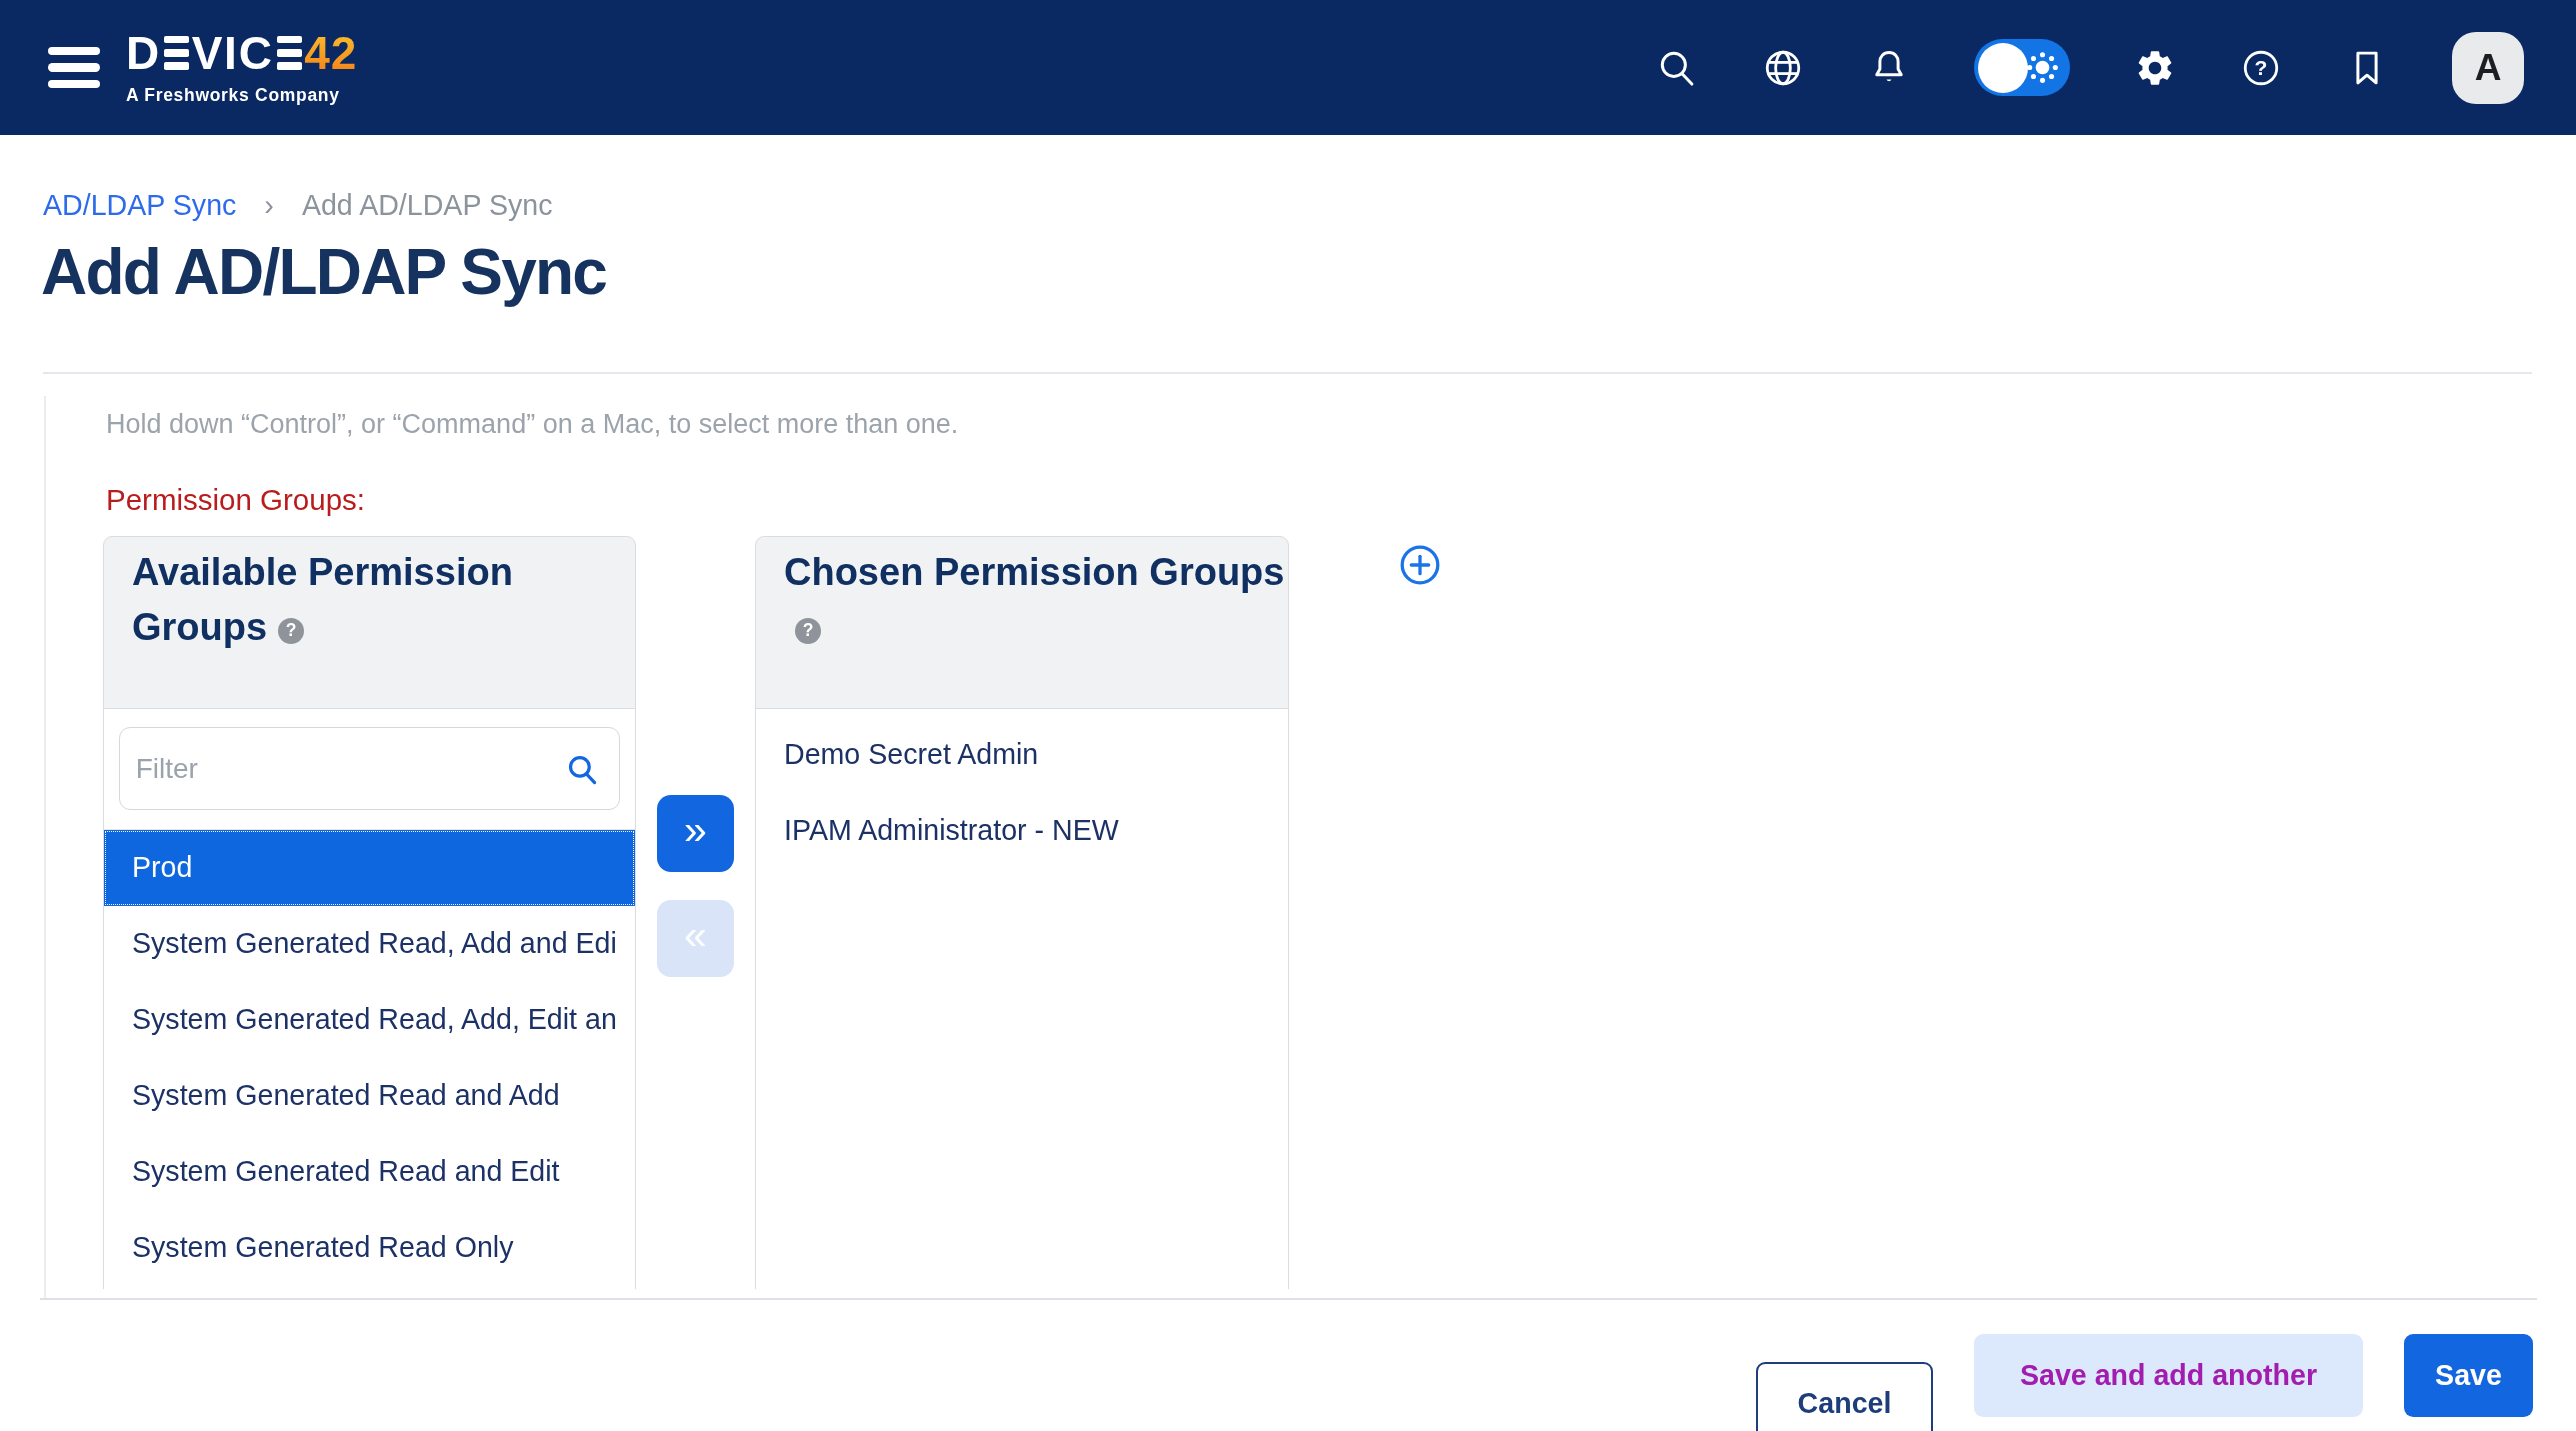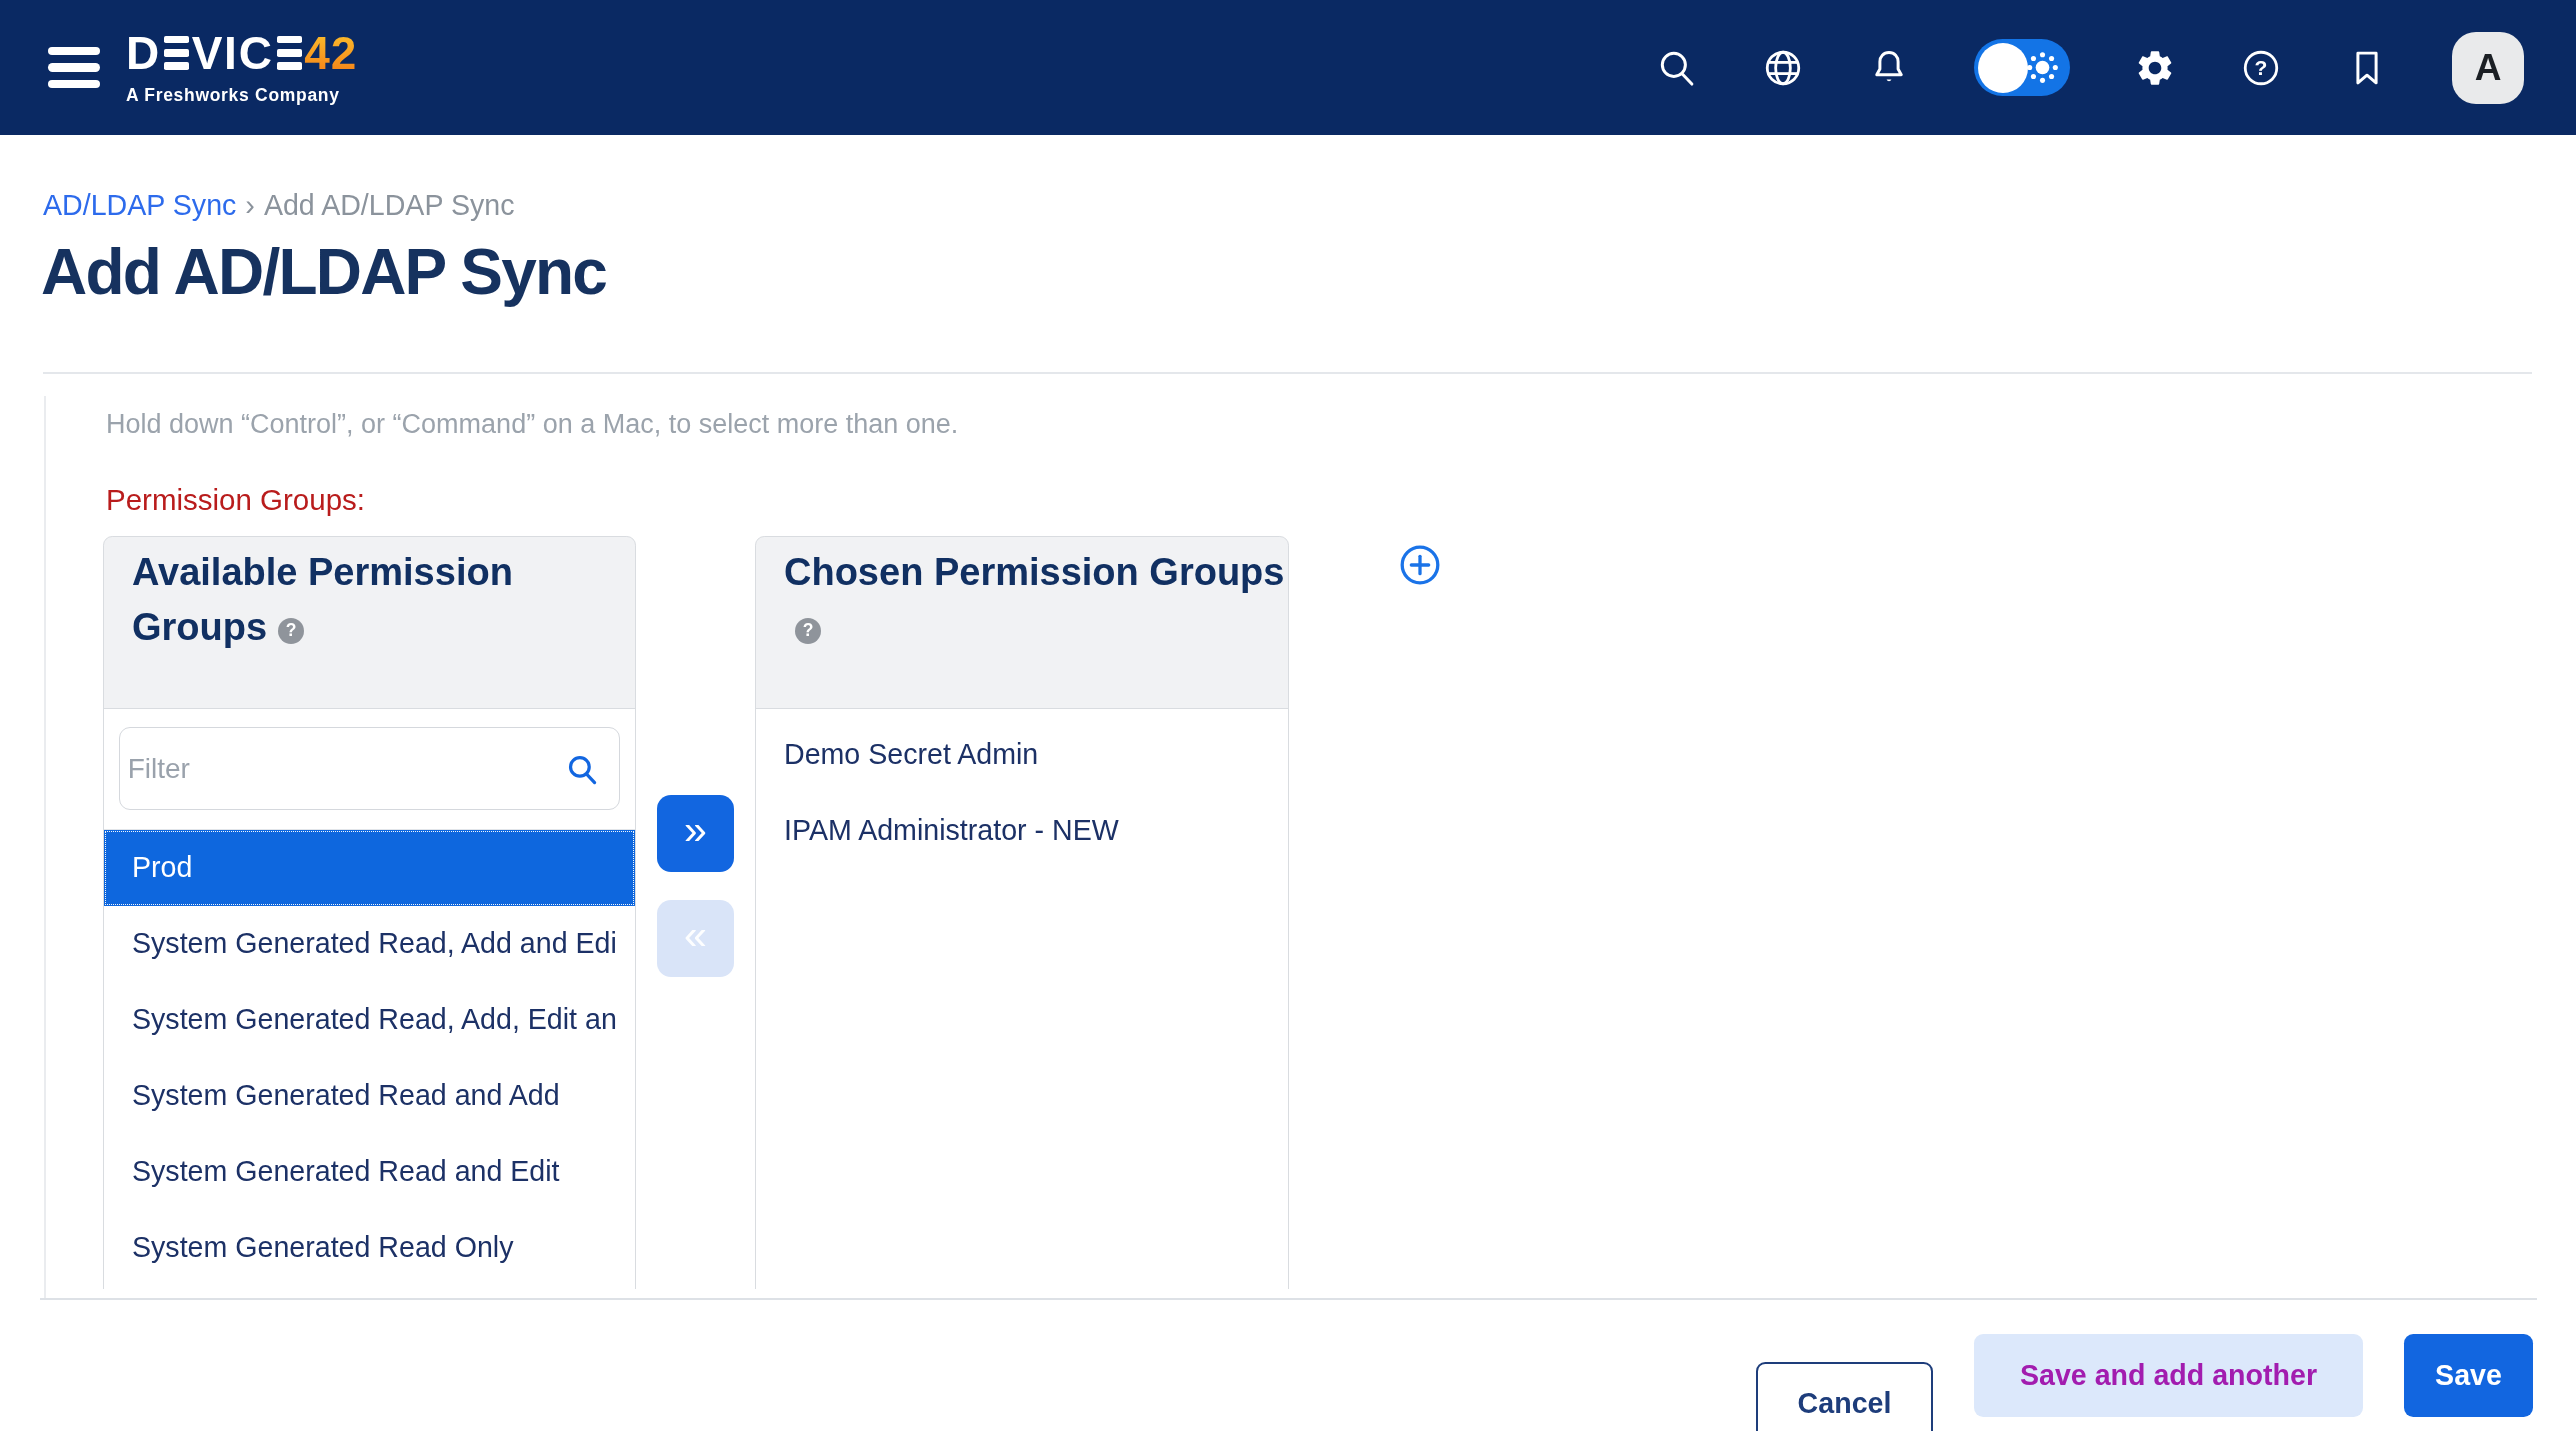--- a/index.html
+++ b/index.html
@@ -24,21 +24,21 @@
   .tagline{color:#fff;font-size:17.5px;font-weight:bold;letter-spacing:0.7px;margin-top:8.3px;}
   .nav-icons{position:absolute;right:52px;top:0;height:135px;display:flex;align-items:center;gap:64px;}
   .nav-ic{width:42px;height:42px;display:flex;align-items:center;justify-content:center;cursor:pointer;}
   .toggle{width:96px;height:57px;border-radius:29.5px;background:#1374e6;position:relative;cursor:pointer;}
   .toggle .knob{position:absolute;left:3.7px;top:3.7px;width:50px;height:50px;border-radius:50%;background:#fff;}
   .toggle .sun{position:absolute;right:7.4px;top:8.3px;}
   .avatar{width:72px;height:72px;border-radius:24px;background:#e9eaeb;display:flex;align-items:center;
           justify-content:center;font-size:37px;font-weight:bold;color:#1b1f24;cursor:pointer;}
 
   
-  .breadcrumb{position:absolute;left:43px;top:189px;font-size:28.6px;display:flex;gap:9px;align-items:flex-end;}
+  .breadcrumb{position:absolute;left:43px;top:189px;font-size:28.6px;display:flex;gap:28px;align-items:flex-end;}
   .crumb-link{color:#2d6bec;font-weight:500;cursor:pointer;}
   .crumb-sep{color:#8b939c;}
   .crumb-cur{color:#8b939c;}
   .page-title{position:absolute;left:41px;top:235px;font-size:64px;font-weight:bold;
               letter-spacing:-1.8px;color:#16325f;}
   .title-divider{position:absolute;left:43px;top:372px;width:2489px;height:1.8px;background:#e4e7eb;}
 
   
   .card-border{position:absolute;left:44px;top:396px;width:1.8px;height:902px;background:#eaecef;}
   .hint{position:absolute;left:106px;top:409px;font-size:27px;color:#9ba3ac;}
@@ -52,21 +52,21 @@
   .qbadge{display:inline-flex;width:26px;height:26px;border-radius:50%;background:#8f949b;color:#fff;
           font-size:17.5px;font-weight:bold;align-items:center;justify-content:center;
           vertical-align:3.7px;margin-left:11px;cursor:pointer;}
   .panel-list{position:absolute;top:708px;height:581px;background:#fff;border:0.9px solid #d9dce0;
               border-bottom:none;box-sizing:border-box;overflow:hidden;}
   .avail-list{left:103px;width:533px;}
   .chosen-list{left:755px;width:534px;}
 
   .filter-wrap{margin:18.4px 14.7px 0 14.7px;position:relative;}
   .filter-input{width:100%;height:83px;box-sizing:border-box;border:1.8px solid #d5d8dd;border-radius:11px;
-                font-size:28px;color:#2b3440;padding:0 74px 0 8px;outline:none;
+                font-size:28px;color:#2b3440;padding:0 74px 0 16px;outline:none;
                 font-family:"Liberation Sans",sans-serif;}
   .filter-input::placeholder{color:#9aa2ac;}
   .filter-search{position:absolute;right:20px;top:25px;pointer-events:none;}
   .list-sep{margin-top:18.4px;border-top:1.8px solid #e2e5e9;}
 
   .opt-row{height:76px;display:flex;align-items:center;padding-left:28px;font-size:28.6px;color:#1c3166;
            white-space:nowrap;cursor:pointer;}
   .opt-row.selected{background:#0e67de;color:#fff;outline:1.8px dotted rgba(255,255,255,.95);
                     outline-offset:-2.8px;}
   .chosen-list .opt-row{height:76px;}

